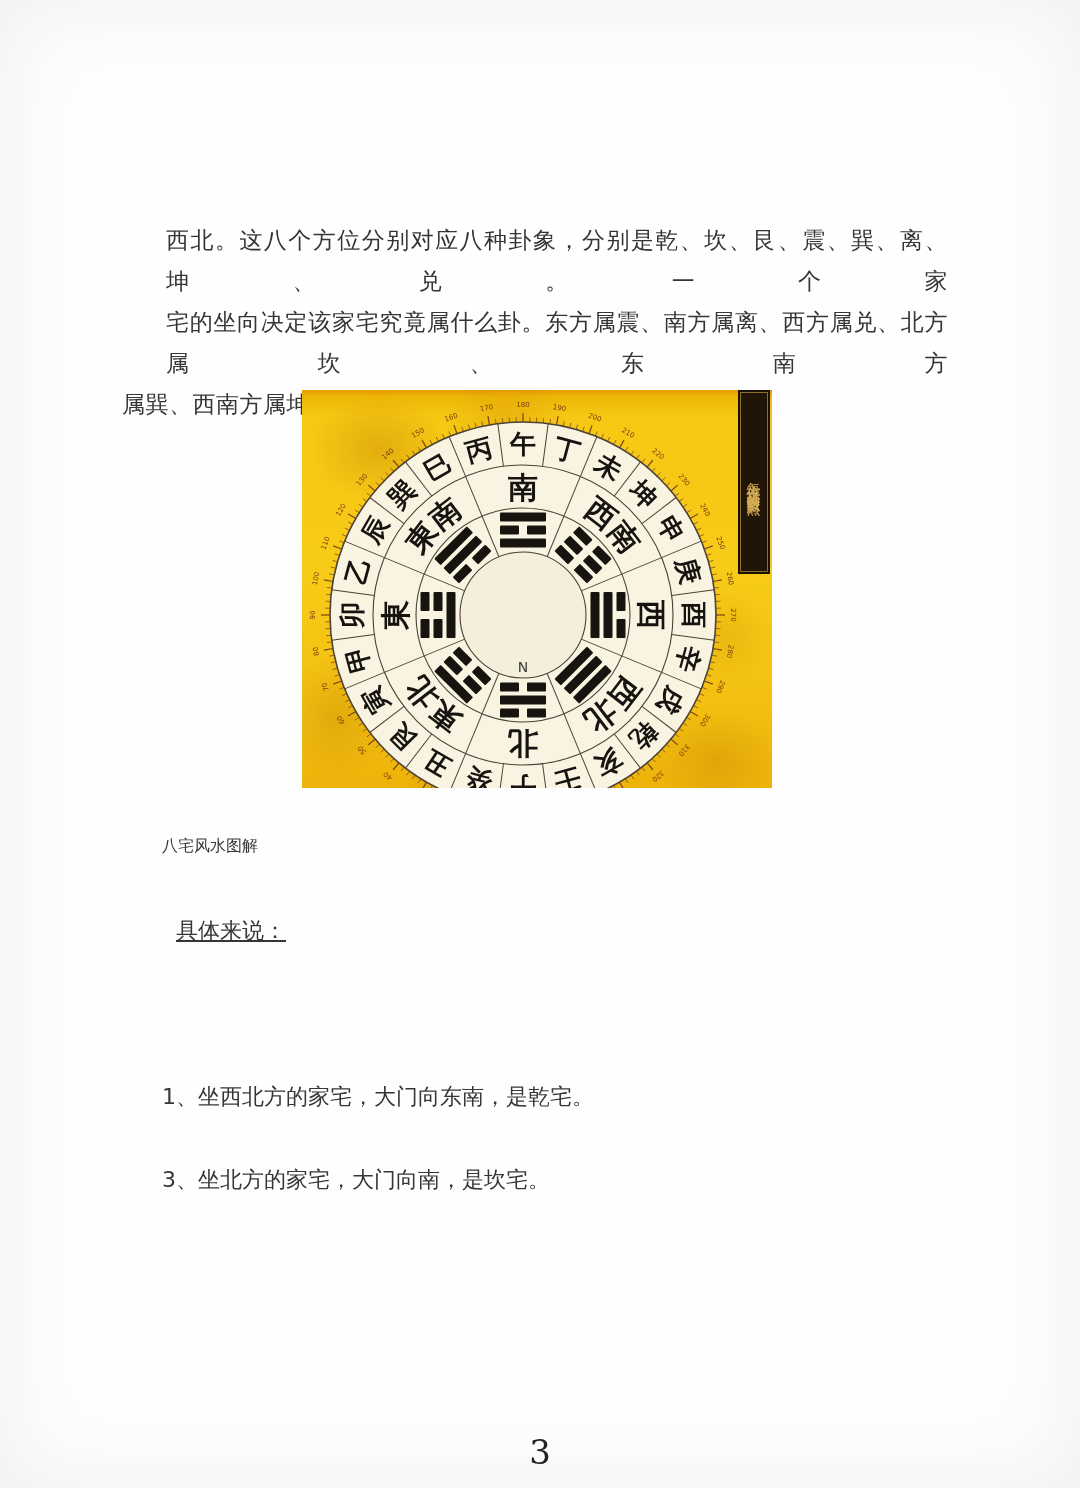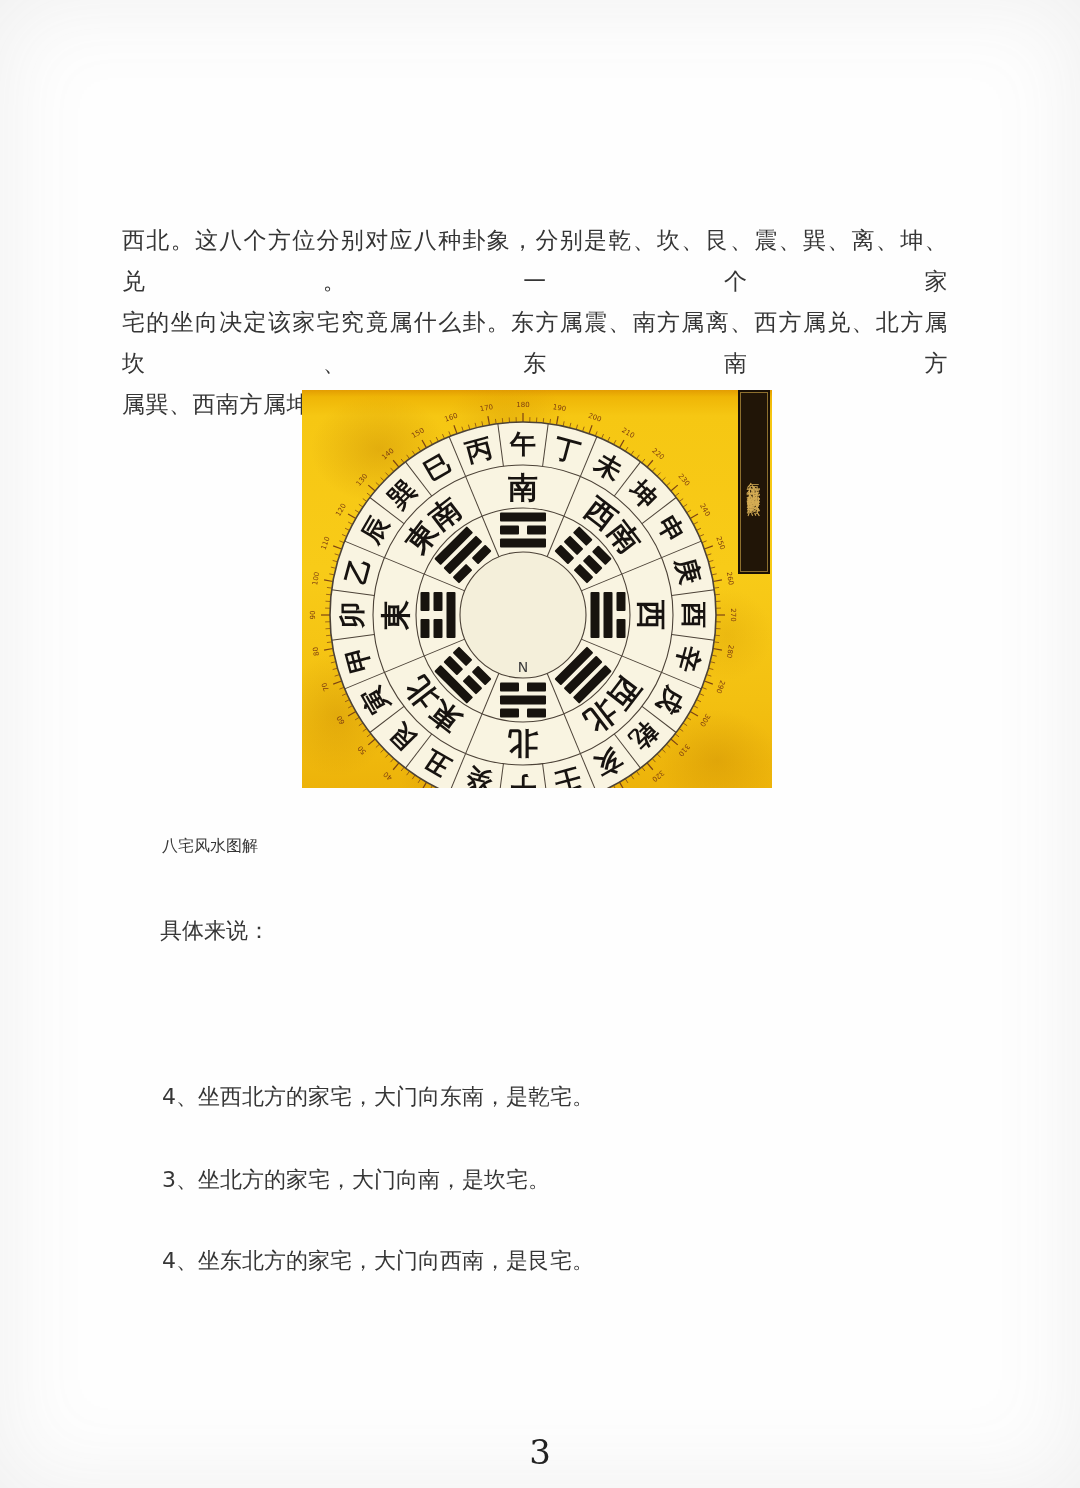--- a/index.html
+++ b/index.html
@@ -17,21 +17,21 @@
     font-size:23px;line-height:41px;color:#353535;
     letter-spacing:.5px;
   }
   .pline{white-space:nowrap;}
   .pline.j{
     text-align:justify;text-align-last:justify;
     white-space:normal;
     display:flex;justify-content:space-between;
   }
   
-  .pline.j{display:block;}
+  .pline.j{display:block;margin-left:44px;}
   .photo{
     position:absolute;left:302px;top:390px;width:470px;height:398px;
     margin:0;overflow:hidden;
     background:
       linear-gradient(180deg,#e39d02 0px,#efb607 7px,#f6c713 26px,#f8cb18 45%,#f3c011 78%,#edb30a 100%);
   }
   .blob{position:absolute;border-radius:50%;pointer-events:none;}
   .b1{left:-18px;top:-16px;width:190px;height:150px;background:radial-gradient(closest-side,rgba(190,125,0,.35),rgba(190,125,0,0) 72%);}
   .b2{left:120px;top:-30px;width:170px;height:120px;background:radial-gradient(closest-side,rgba(200,135,0,.28),rgba(200,135,0,0) 70%);}
   .b3{left:-40px;top:240px;width:150px;height:170px;background:radial-gradient(closest-side,rgba(190,125,0,.30),rgba(190,125,0,0) 72%);}
@@ -48,21 +48,21 @@
     display:flex;align-items:center;justify-content:center;
   }
   .strip span{
     writing-mode:vertical-rl;text-orientation:upright;
     font-family:"DejaVu Serif", serif;
     font-size:14px;line-height:1;
     letter-spacing:2px;
     color:#d5ad55;
   }
   .caption{position:absolute;left:162px;top:836px;font-size:16px;color:#363636;}
-  .intro{position:absolute;left:160px;top:916px;font-size:22px;color:#363636;}
+  .intro{position:absolute;left:176px;top:916px;font-size:22px;color:#363636;text-decoration:underline;}
   .list-item{position:absolute;left:162px;font-size:22px;color:#363636;white-space:nowrap;}
   .li-0{top:1000px;} .li-1{top:1082px;} .li-2{top:1165px;} .li-3{top:1246px;}
   .page-number{
     position:absolute;left:0;top:1432px;width:1080px;
     text-align:center;font-family:"DejaVu Serif", serif;
     font-size:34px;color:#222222;
   }
 </style>
 </head>
 <body>
@@ -428,18 +428,17 @@
         </g>
       </svg>
     <div class="strip">
       <span>每方位之指南針度數對照</span>
     </div>
   </figure>
 
   <div class="caption">八宅风水图解</div>
   <div class="intro">具体来说：</div>
 
-  <div class="list-item li-1">4、坐西北方的家宅，大门向东南，是乾宅。</div>
+  <div class="list-item li-1">1、坐西北方的家宅，大门向东南，是乾宅。</div>
   <div class="list-item li-2">3、坐北方的家宅，大门向南，是坎宅。</div>
-  <div class="list-item li-3">4、坐东北方的家宅，大门向西南，是艮宅。</div>
 
   <div class="page-number">3</div>
 </div>
 
 </body></html>

